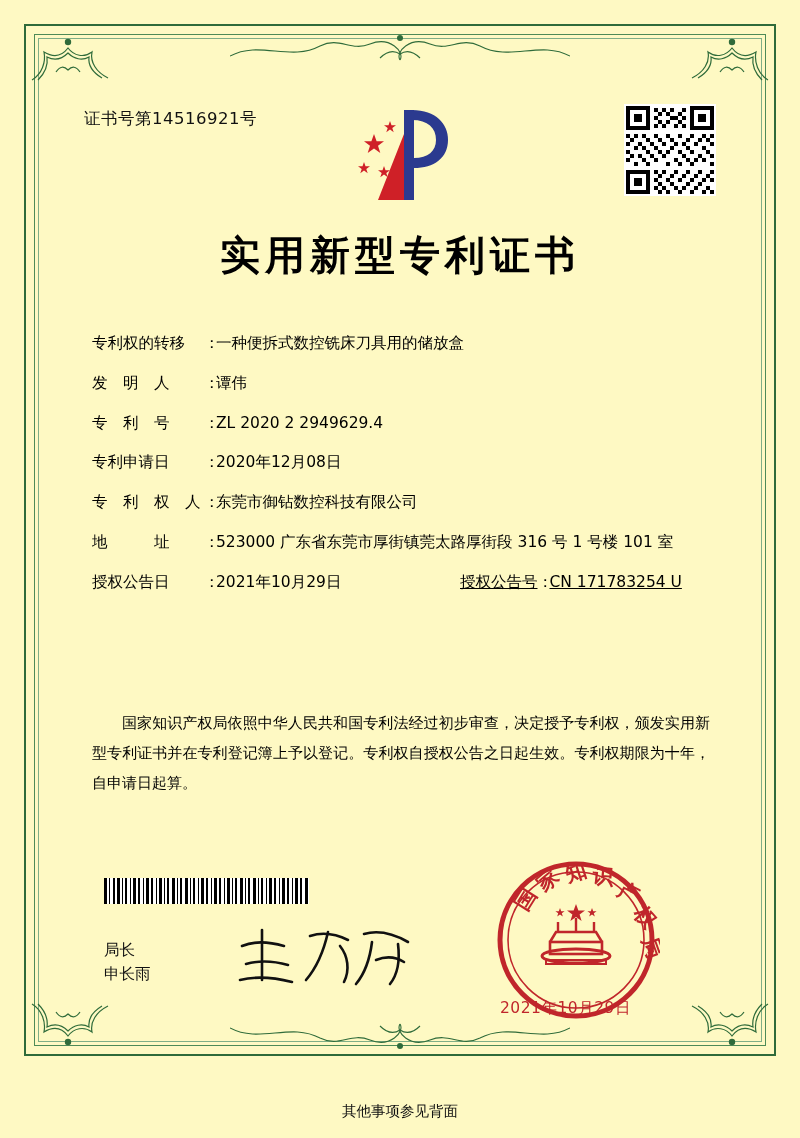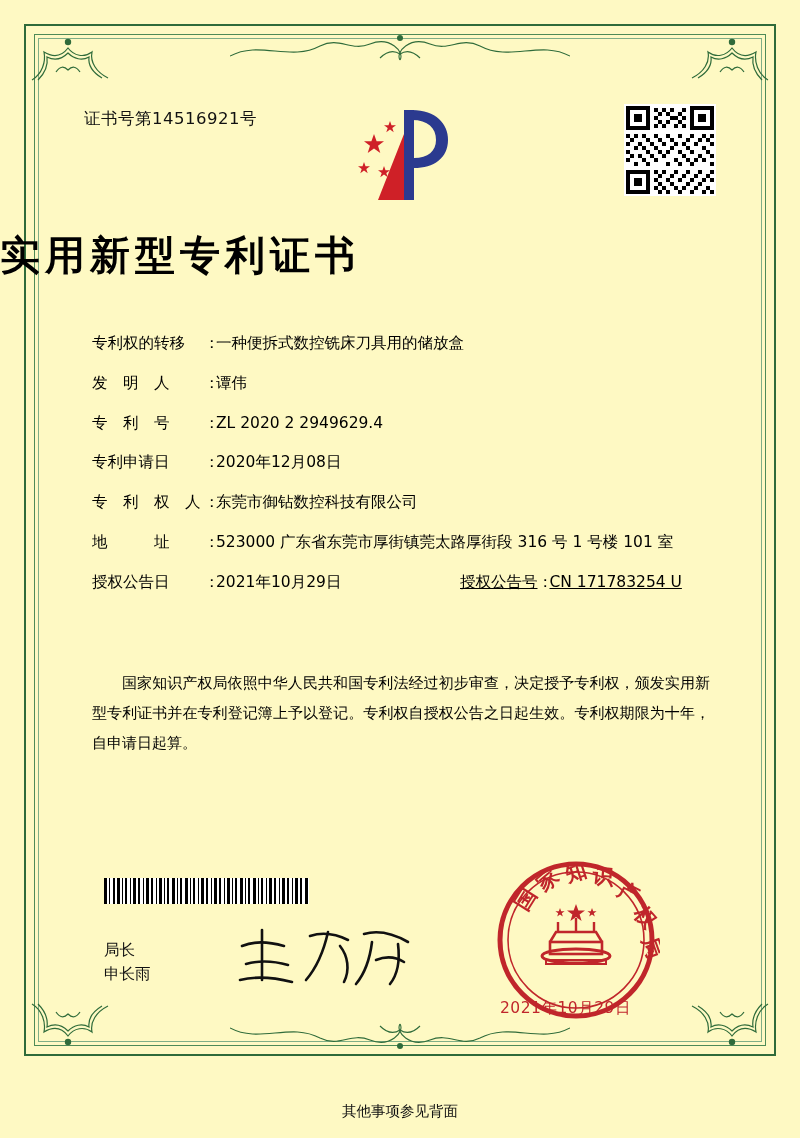--- a/index.html
+++ b/index.html
@@ -85,21 +85,21 @@
 
   .qr {
     position: absolute;
     right: 84px; top: 104px;
     width: 92px; height: 92px;
   }
 
   .title {
     position: absolute;
     left: 0; right: 0; top: 228px;
-    text-align: left;
+    text-align: center;
     font-size: 40px;
     font-weight: bold;
     letter-spacing: 5px;
     font-family: "DejaVu Sans", "Liberation Sans", sans-serif;
     color: #000;
   }
 
   
   .fields {
     position: absolute;
@@ -135,21 +135,21 @@
     flex: 0 0 auto;
     white-space: nowrap;
     margin-left: 14px;
     text-decoration: underline;
   }
 
   
   .paras {
     position: absolute;
     left: 92px;
-    top: 668px;
+    top: 708px;
     width: 618px;
     font-size: 15px;
     line-height: 2;
     text-align: justify;
     color: #000;
   }
   .paras p {
     margin: 0 0 2px 0;
     text-indent: 2em;
   }

